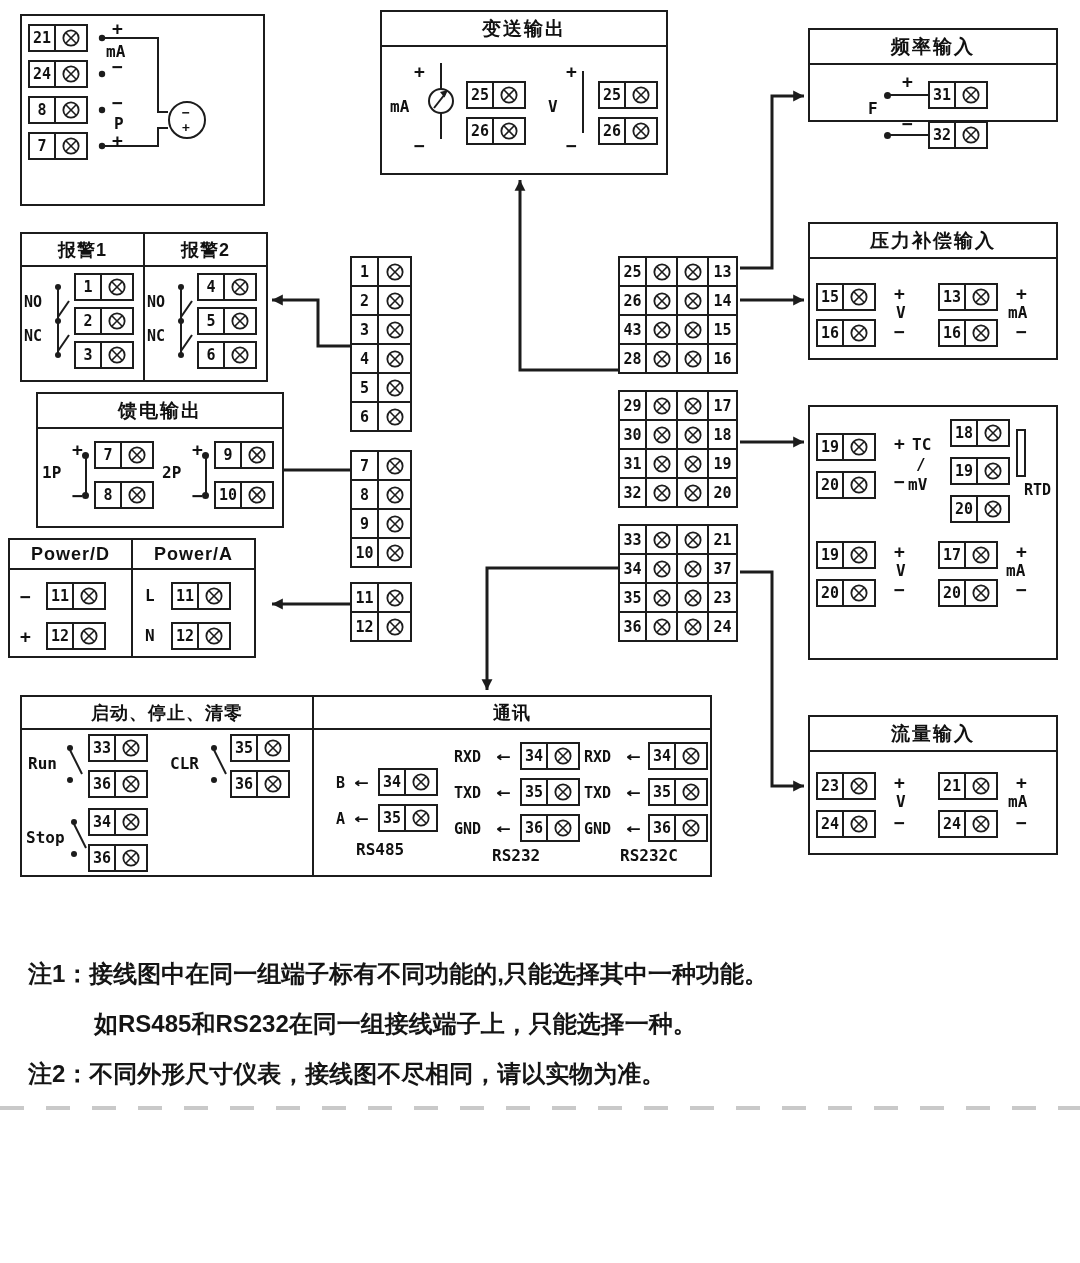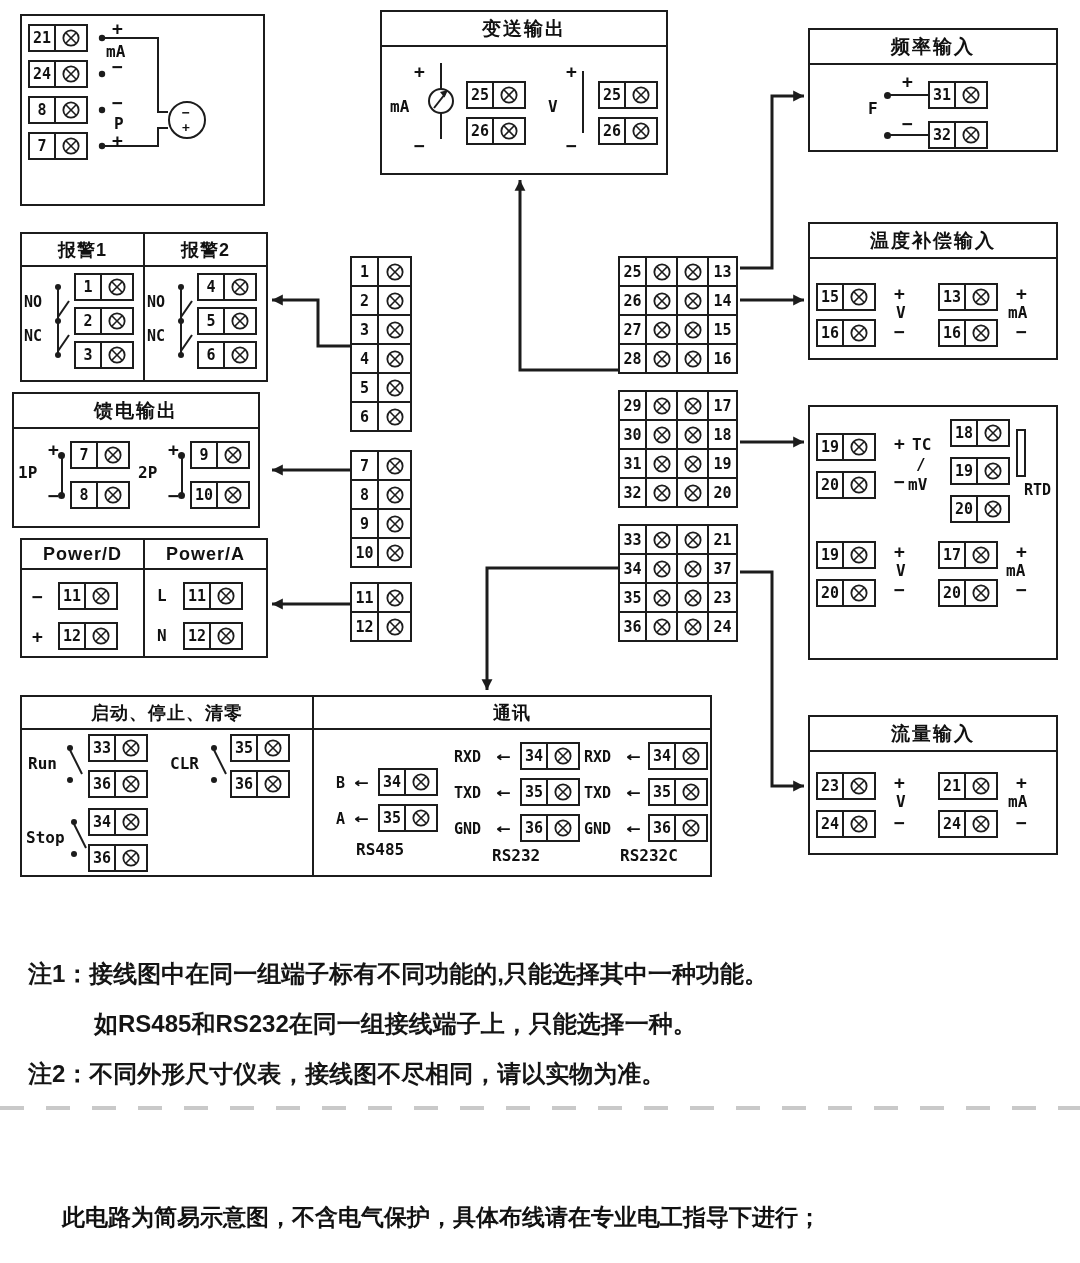--- a/index.html
+++ b/index.html
@@ -183,21 +183,21 @@
           <span class="pn">26</span>
           <span class="ps">
             <svg class="scr" width="22" height="18" viewBox="0 0 22 20">
               <use href="#scrsym"></use>
             </svg>
           </span>
         </span>
   </div>
 </div>
 
-<div class="box" style="left:808px;top:28px;width:250px;height:124px">
+<div class="box" style="left:808px;top:28px;width:250px;height:94px">
   <div class="btitle">频率输入</div>
   <div class="bc">
     <span class="lbl" style="left:58px;top:36px">F</span>
     <div class="dot" style="left:74px;top:27px"></div>
     <div class="dot" style="left:74px;top:67px"></div>
     <div class="wh" style="left:78px;top:29px;width:40px"></div>
     <div class="wh" style="left:78px;top:69px;width:40px"></div>
     <span class="sig" style="left:92px;top:8px">+</span>
     <span class="sig" style="left:92px;top:50px">−</span>
     <span class="pair" style="left:118px;top:16px">
@@ -304,21 +304,21 @@
                   <use href="#scrsym"></use>
                 </svg>
               </span>
             </span>
       </div>
     </div>
   </div>
 </div>
 
 <div class="box" style="left:808px;top:222px;width:250px;height:138px">
-  <div class="btitle">温度补偿输入</div>
+  <div class="btitle">压力补偿输入</div>
   <div class="bc">
     <span class="pair" style="left:6px;top:24px">
           <span class="pn">15</span>
           <span class="ps">
             <svg class="scr" width="22" height="18" viewBox="0 0 22 20">
               <use href="#scrsym"></use>
             </svg>
           </span>
         </span>
     <span class="pair" style="left:6px;top:60px">
@@ -437,21 +437,21 @@
               <use href="#scrsym"></use>
             </svg>
           </span>
         </span>
     <span class="sig" style="left:206px;top:136px">+</span>
     <span class="sig" style="left:206px;top:174px">−</span>
     <span class="lbl" style="left:196px;top:156px">mA</span>
   </div>
 </div>
 
-<div class="box" style="left:12px;top:392px;width:248px;height:136px">
+<div class="box" style="left:36px;top:392px;width:248px;height:136px">
   <div class="btitle">馈电输出</div>
   <div class="bc">
     <span class="lbl" style="left:4px;top:36px">1P</span>
     <span class="sig" style="left:34px;top:12px">+</span>
     <span class="sig" style="left:34px;top:58px">−</span>
     <div class="wv" style="left:47px;top:26px;height:40px"></div>
     <div class="dot" style="left:44px;top:23px"></div>
     <div class="dot" style="left:44px;top:63px"></div>
     <span class="pair" style="left:56px;top:12px">
           <span class="pn">7</span>
@@ -487,21 +487,21 @@
           <span class="pn">10</span>
           <span class="ps">
             <svg class="scr" width="22" height="18" viewBox="0 0 22 20">
               <use href="#scrsym"></use>
             </svg>
           </span>
         </span>
   </div>
 </div>
 
-<div class="box" style="left:20px;top:538px;width:248px;height:120px">
+<div class="box" style="left:8px;top:538px;width:248px;height:120px">
   <div class="cols">
     <div class="col">
       <div class="ctitle">Power/D</div>
       <div class="cbody">
         <span class="sig" style="left:10px;top:18px">−</span>
         <span class="sig" style="left:10px;top:58px">+</span>
         <span class="pair" style="left:36px;top:12px">
               <span class="pn">11</span>
               <span class="ps">
                 <svg class="scr" width="22" height="18" viewBox="0 0 22 20">
@@ -715,21 +715,21 @@
           </svg>
         </span>
         <span class="c cs">
           <svg class="scr" width="22" height="18" viewBox="0 0 22 20">
             <use href="#scrsym"></use>
           </svg>
         </span>
         <span class="c cn">14</span>
       </div>
   <div class="srow">
-        <span class="c cn">27</span>
+        <span class="c cn">43</span>
         <span class="c cs">
           <svg class="scr" width="22" height="18" viewBox="0 0 22 20">
             <use href="#scrsym"></use>
           </svg>
         </span>
         <span class="c cs">
           <svg class="scr" width="22" height="18" viewBox="0 0 22 20">
             <use href="#scrsym"></use>
           </svg>
         </span>
@@ -1032,15 +1032,14 @@
 </div>
 
 <div class="notes" style="left:28px;top:949px;width:1032px">
   <p><span>注1：</span><span>接线图中在同一组端子标有不同功能的,只能选择其中一种功能。</span></p>
   <p class="indent">如RS485和RS232在同一组接线端子上，只能选择一种。</p>
   <p><span>注2：</span><span>不同外形尺寸仪表，接线图不尽相同，请以实物为准。</span></p>
 </div>
 
 <div class="divider" style="top:1106px"></div>
 
-<div class="sec-note" style="left:62px;top:1202px">此电路为简易示意图，不含电气保护，具体布线请在专业电工指导下进行；</div>
 
 </div>
 
 </body></html>

